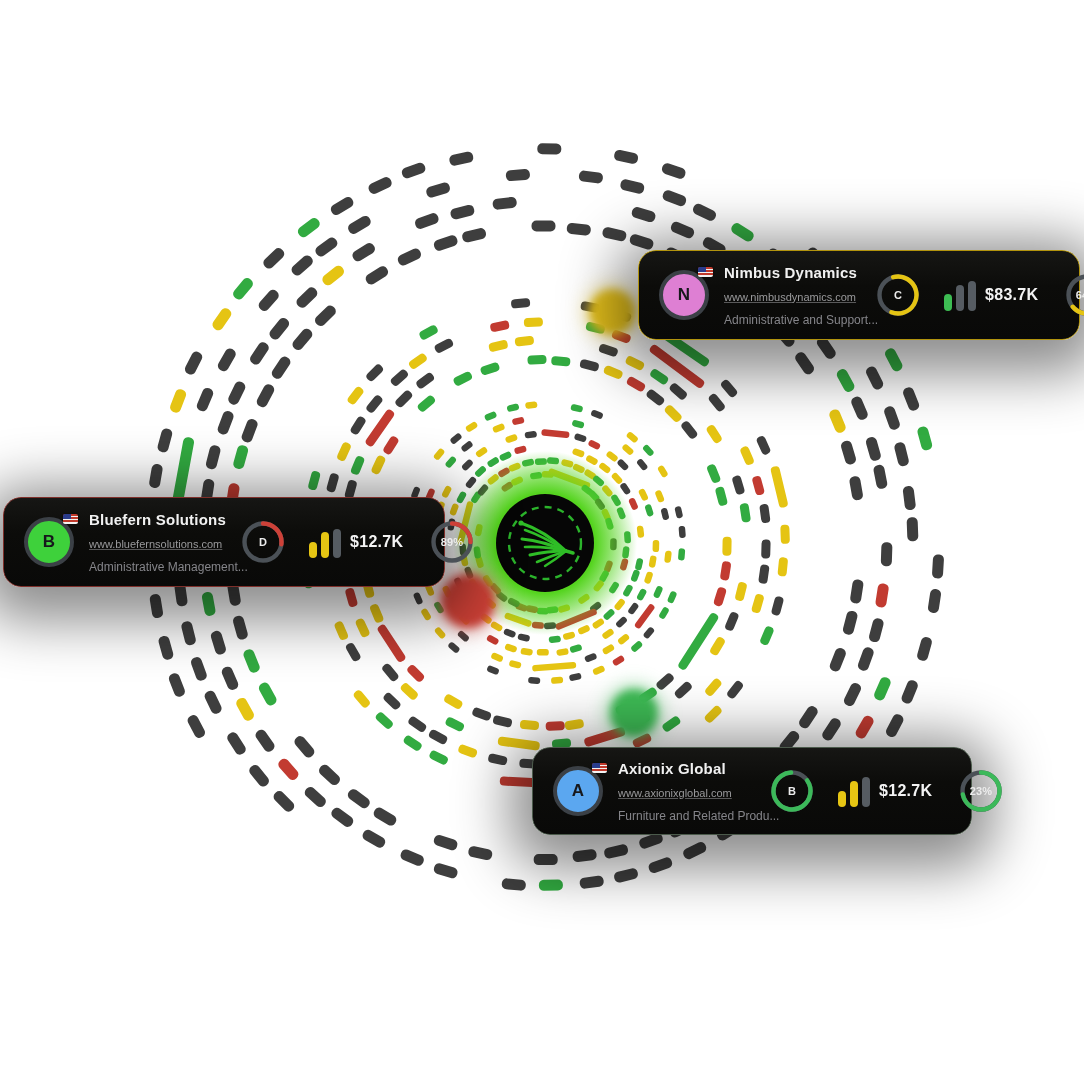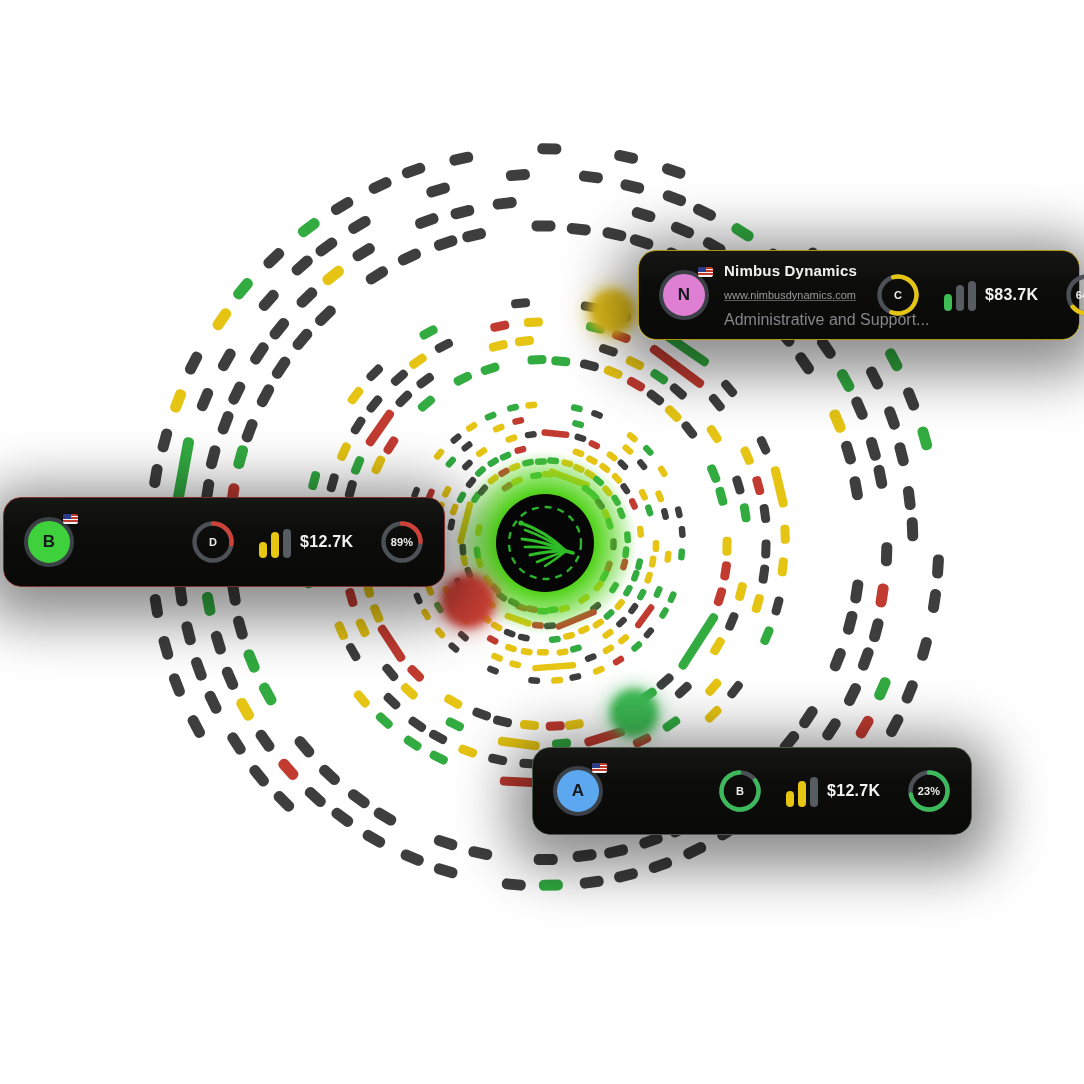--- a/index.html
+++ b/index.html
@@ -20,21 +20,21 @@
   .avatar-circle{width:42px;height:42px;border:4px solid #3b4046;border-radius:50%;
         display:flex;align-items:center;justify-content:center;
         font-size:17px;font-weight:bold;color:#17181c;}
   .flag{position:absolute;top:-3px;right:-4px;width:15px;height:10px;border-radius:2px;overflow:hidden;
         background:repeating-linear-gradient(180deg,#c0392b 0 1.6px,#f2f2f2 1.6px 3.2px);
         box-shadow:0 0 2px rgba(0,0,0,.8);}
   .flag::after{content:"";position:absolute;left:0;top:0;width:55%;height:50%;background:#2a3c8c;}
   .info{margin-left:15px;width:152px;display:flex;flex-direction:column;gap:10px;}
   .co-name{font-size:15px;font-weight:bold;color:#f1f1f1;letter-spacing:.2px;white-space:nowrap;}
   .co-url{font-size:11px;color:#9a9a9c;text-decoration:underline;text-decoration-color:rgba(154,154,156,.55);white-space:nowrap;}
-  .co-industry{font-size:16px;color:#85858a;white-space:nowrap;}
+  .co-industry{font-size:12px;color:#85858a;white-space:nowrap;}
   .metrics{margin-left:auto;display:flex;align-items:center;}
   .gauge{position:relative;width:44px;height:44px;flex:0 0 auto;}
   .gauge svg{position:absolute;inset:0;}
   .gauge .glabel{position:absolute;inset:0;display:flex;align-items:center;justify-content:center;
         font-size:11px;font-weight:bold;color:#ececec;letter-spacing:.2px;}
   .bars{margin-left:24px;height:31px;display:flex;align-items:flex-end;gap:4px;}
   .bars i{display:block;width:8px;border-radius:4px;}
   .revenue{margin-left:9px;font-size:16px;font-weight:bold;color:#f3f3f3;letter-spacing:.3px;min-width:58px;}
   .gauge.pct{margin-left:22px;}
 </style>
@@ -565,20 +565,25 @@
         <span class="glabel">64%</span>
       </div>
     </div>
   </article>
 
   <article class="card card-bluefern" style="border-color: rgb(127, 47, 42);">
     <div class="avatar-wrap">
       <div class="avatar-circle" style="background: rgb(62, 209, 59);">B</div>
       <span class="flag"></span>
     </div>
+    <div class="info">
+      <div class="co-name">Bluefern Solutions</div>
+      <div class="co-url">www.bluefernsolutions.com</div>
+      <div class="co-industry">Administrative Management...</div>
+    </div>
     <div class="metrics">
       <div class="gauge grade">
         <svg viewBox="0 0 44 44">
           <circle class="base" cx="22" cy="22" r="18.5" fill="none" stroke="#4b5157" stroke-width="4.4"></circle>
           <circle class="arc" cx="22" cy="22" r="18.5" fill="none" stroke-width="4.4" stroke-linecap="round" pathLength="100" stroke="#cd4138" stroke-dasharray="27 73" transform="rotate(-90 22 22)"></circle>
         </svg>
         <span class="glabel">D</span>
       </div>
       <div class="bars">
           <i style="height: 16px; background: rgb(230, 197, 19);"></i>
@@ -594,20 +599,25 @@
         <span class="glabel">89%</span>
       </div>
     </div>
   </article>
 
   <article class="card card-axionix" style="border-color: rgb(75, 90, 75);">
     <div class="avatar-wrap">
       <div class="avatar-circle" style="background: rgb(91, 167, 240);">A</div>
       <span class="flag"></span>
     </div>
+    <div class="info">
+      <div class="co-name">Axionix Global</div>
+      <div class="co-url">www.axionixglobal.com</div>
+      <div class="co-industry">Furniture and Related Produ...</div>
+    </div>
     <div class="metrics">
       <div class="gauge grade">
         <svg viewBox="0 0 44 44">
           <circle class="base" cx="22" cy="22" r="18.5" fill="none" stroke="#4b5157" stroke-width="4.4"></circle>
           <circle class="arc" cx="22" cy="22" r="18.5" fill="none" stroke-width="4.4" stroke-linecap="round" pathLength="100" stroke="#3cb95a" stroke-dasharray="84 16" transform="rotate(-35 22 22)"></circle>
         </svg>
         <span class="glabel">B</span>
       </div>
       <div class="bars">
           <i style="height: 16px; background: rgb(230, 197, 19);"></i>

